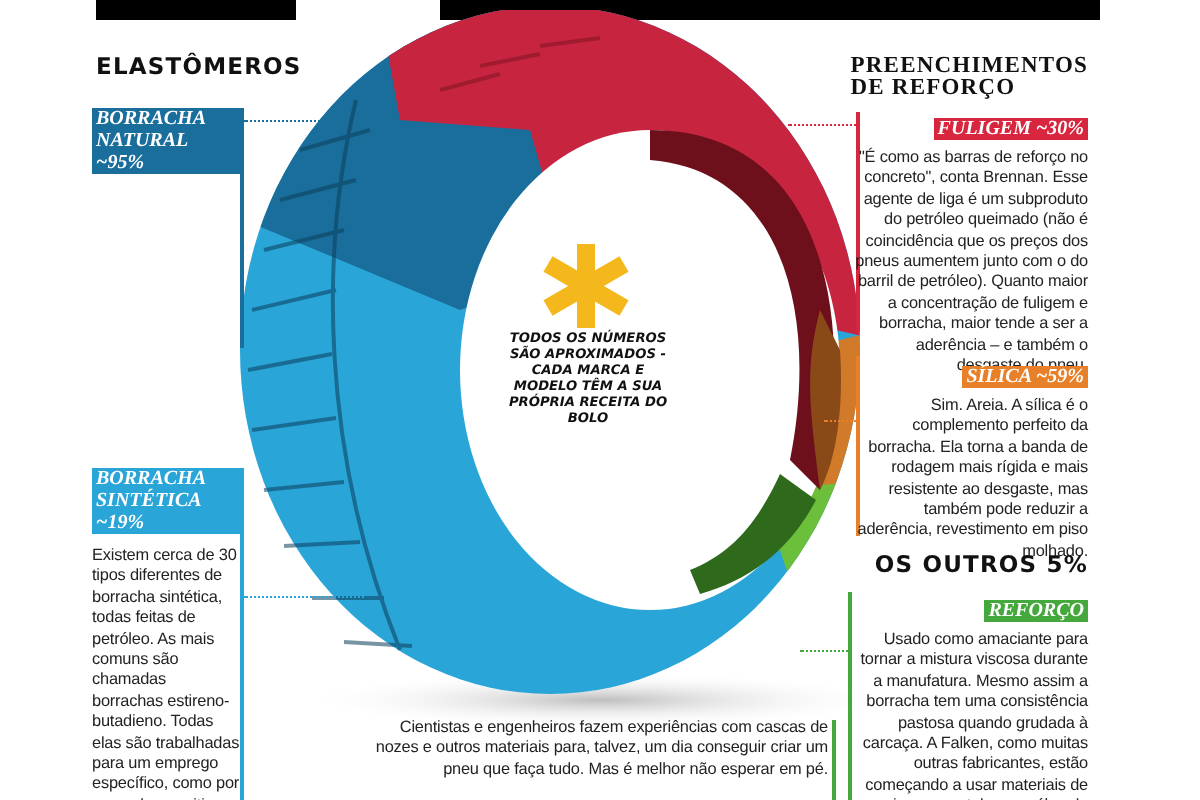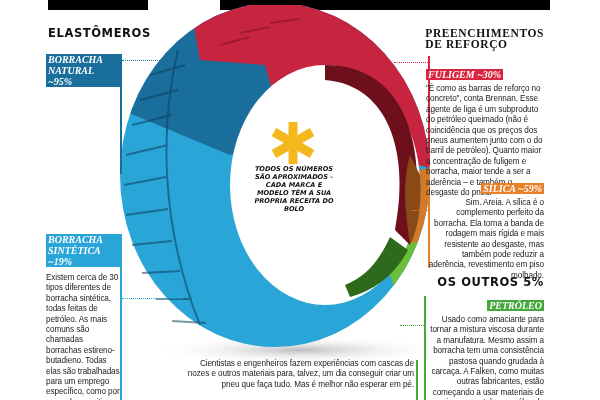--- a/index.html
+++ b/index.html
@@ -13,21 +13,21 @@
     #t-elast { left: 48px; top: 26px; }
     #t-preench { right: 56px; top: 28px; text-align: left; line-height: 11px; font-family: Liberation Serif, serif; }
     #t-outros { right: 56px; top: 275px; }
 
     .label { display: inline-block; font-style: italic; font-weight: 700; font-size: 10px; color: #fff; padding: 0 2px; line-height: 11px; font-family: Liberation Serif, serif; }
     .body-text { font-family: "Liberation Sans", sans-serif; font-size: 8.2px; line-height: 10.4px; color: #222; letter-spacing: -0.1px; }
 
     .block { position: absolute; }
     #b-natural { left: 46px; top: 54px; width: 74px; }
     #b-sint { left: 46px; top: 234px; width: 74px; }
-    #b-fuligem { right: 56px; top: 64px; width: 118px; }
+    #b-fuligem { right: 56px; top: 54px; width: 118px; text-align: right; }
     #b-silica { right: 56px; top: 178px; width: 118px; text-align: right; }
     #b-petroleo { right: 56px; top: 295px; width: 120px; text-align: right; }
     #b-aditivos { left: 180px; top: 357px; width: 234px; text-align: right; }
 
     .lbl-blue-dark { background: #1a6e9b; }
     .lbl-blue-light { background: #2aa5d8; }
     .lbl-red { background: #d8263f; }
     .lbl-orange { background: #e8802a; }
     .lbl-green { background: #45a83c; }
 
@@ -136,19 +136,19 @@
   <span class="label lbl-red">FULIGEM ~30%</span>
   <p class="body-text" style="margin-top:2px">"É como as barras de reforço no concreto", conta Brennan. Esse agente de liga é um subproduto do petróleo queimado (não é coincidência que os preços dos pneus aumentem junto com o do barril de petróleo). Quanto maior a concentração de fuligem e borracha, maior tende a ser a aderência – e também o desgaste do pneu.</p>
 </div>
 
 <div class="block" id="b-silica">
   <span class="label lbl-orange">SÍLICA ~59%</span>
   <p class="body-text" style="margin-top:2px">Sim. Areia. A sílica é o complemento perfeito da borracha. Ela torna a banda de rodagem mais rígida e mais resistente ao desgaste, mas também pode reduzir a aderência, revestimento em piso molhado.</p>
 </div>
 
 <div class="block" id="b-petroleo">
-  <span class="label lbl-green">PETRÓLEO</span>
+  <span class="label lbl-green">REFORÇO</span>
   <p class="body-text" style="margin-top:2px">Usado como amaciante para tornar a mistura viscosa durante a manufatura. Mesmo assim a borracha tem uma consistência pastosa quando grudada à carcaça. A Falken, como muitas outras fabricantes, estão começando a usar materiais de origem vegetal, como óleo de girassol.</p>
 </div>
 
 <div class="block" id="b-aditivos">
   <p class="body-text" style="margin-top:2px">Cientistas e engenheiros fazem experiências com cascas de nozes e outros materiais para, talvez, um dia conseguir criar um pneu que faça tudo. Mas é melhor não esperar em pé.</p>
 </div>
 
 </body></html>

